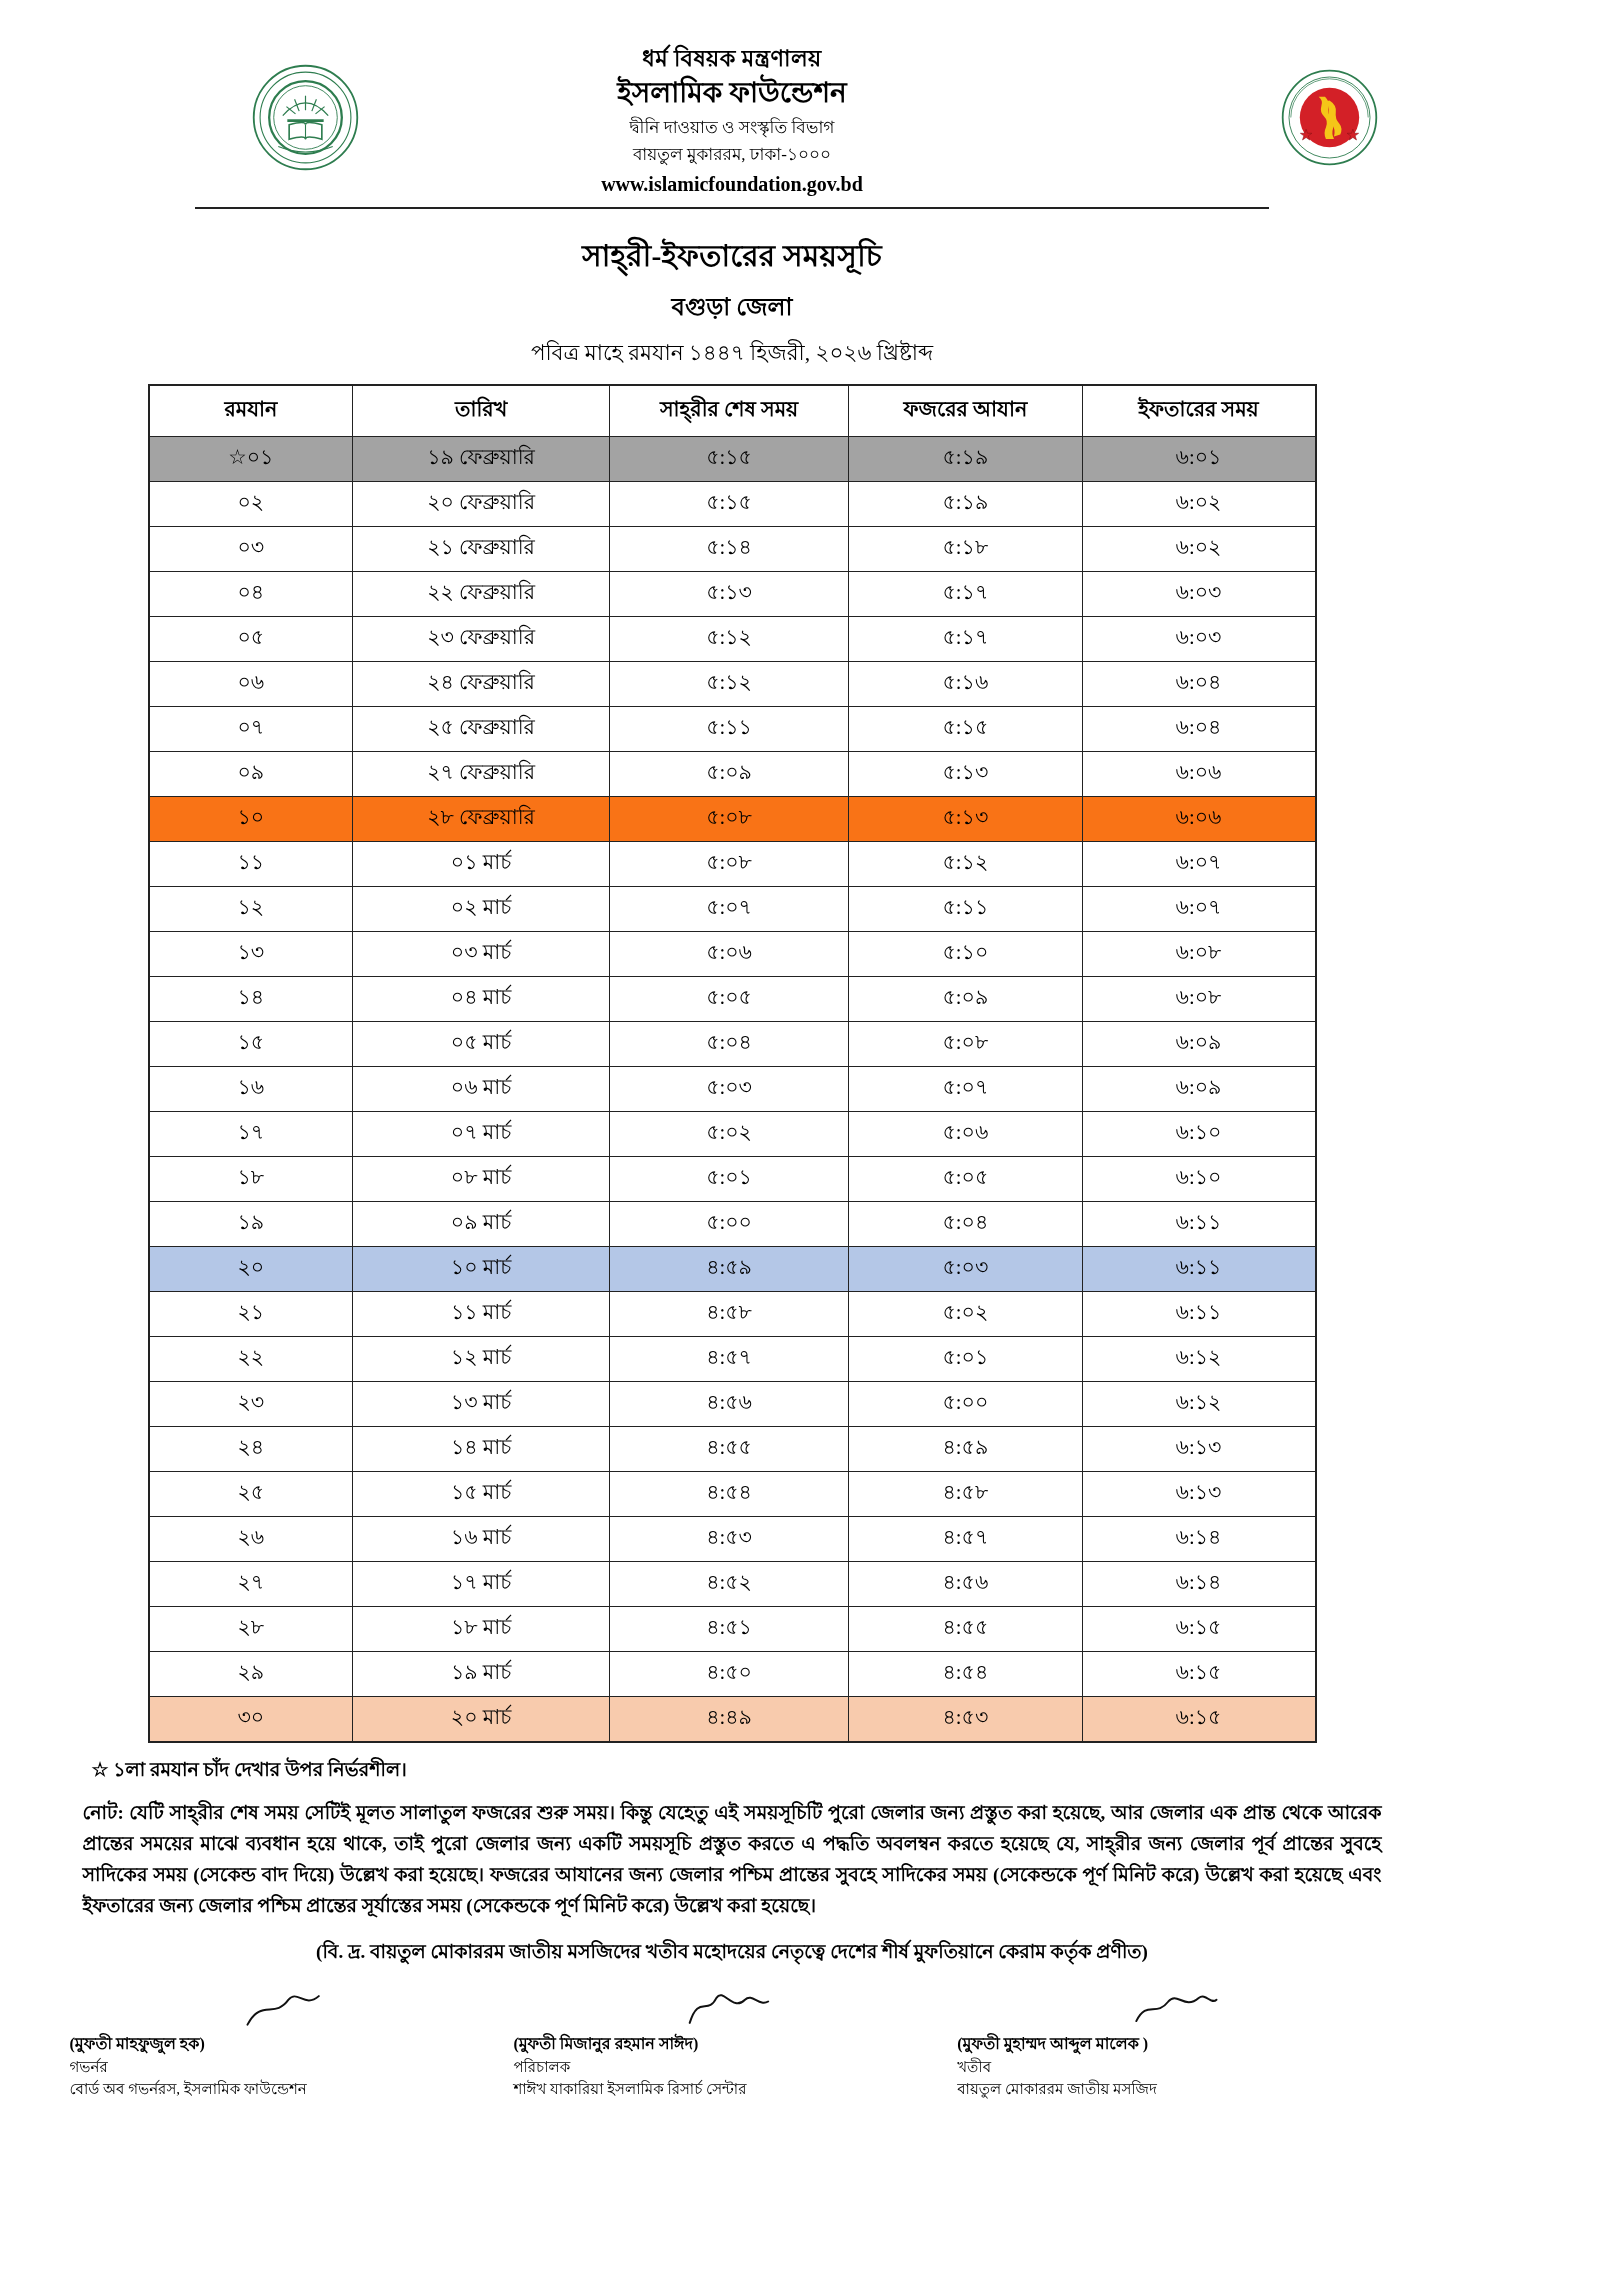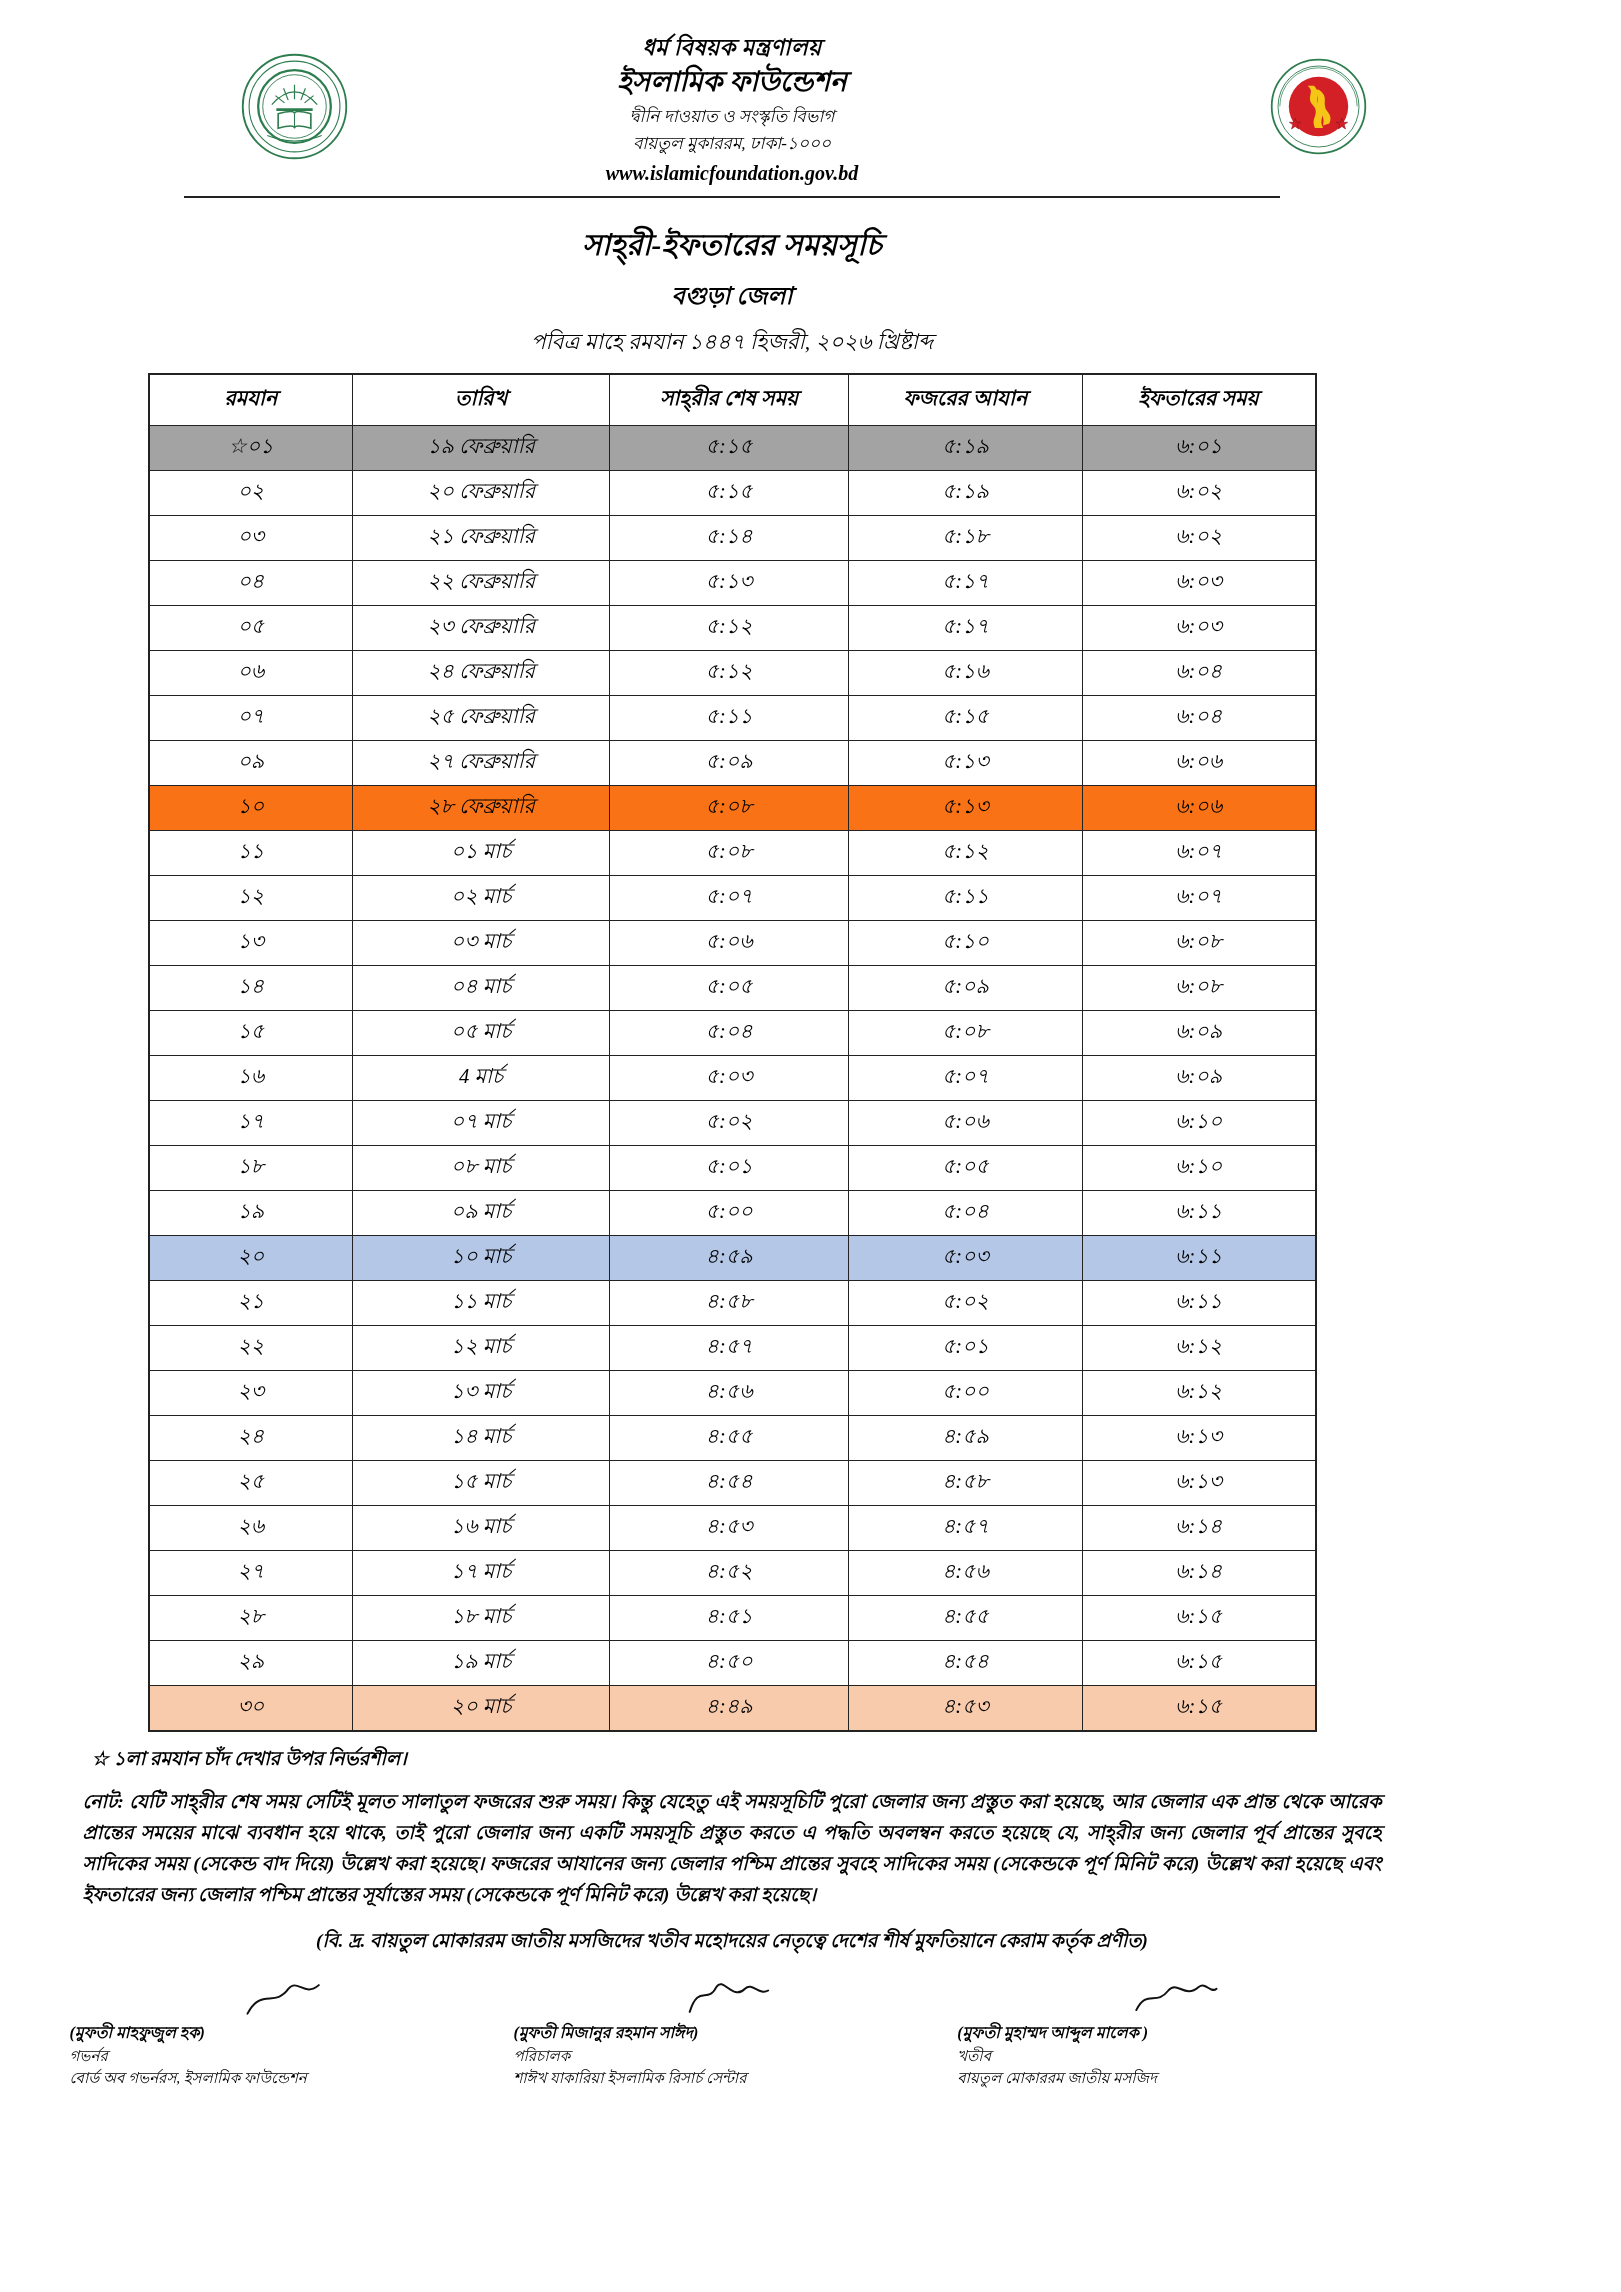--- a/index.html
+++ b/index.html
@@ -13,22 +13,21 @@
     font-family: "Liberation Serif", "DejaVu Serif", serif;
     color: #000000;
     position: relative;
     overflow: hidden;
   }
   .page {
     width: 1464px;
     height: 2293px;
     position: relative;
     box-sizing: border-box;
-    padding: 5px;
-    font-style: italic;
+    padding: 16px;
   }
 
   
   .header {
     position: relative;
     height: 202px;
     padding-top: 29px;
     box-sizing: border-box;
   }
   .logo-left {
@@ -357,21 +356,21 @@
           </tr>
           <tr>
             <td>১৫</td>
             <td>০৫ মার্চ</td>
             <td>৫:০৪</td>
             <td>৫:০৮</td>
             <td>৬:০৯</td>
           </tr>
           <tr>
             <td>১৬</td>
-            <td>4 মার্চ</td>
+            <td>০৬ মার্চ</td>
             <td>৫:০৩</td>
             <td>৫:০৭</td>
             <td>৬:০৯</td>
           </tr>
           <tr>
             <td>১৭</td>
             <td>০৭ মার্চ</td>
             <td>৫:০২</td>
             <td>৫:০৬</td>
             <td>৬:১০</td>

